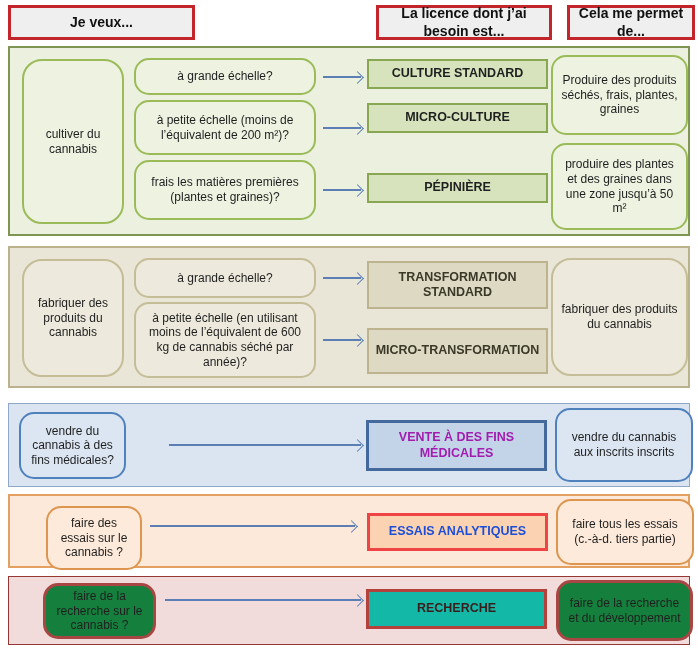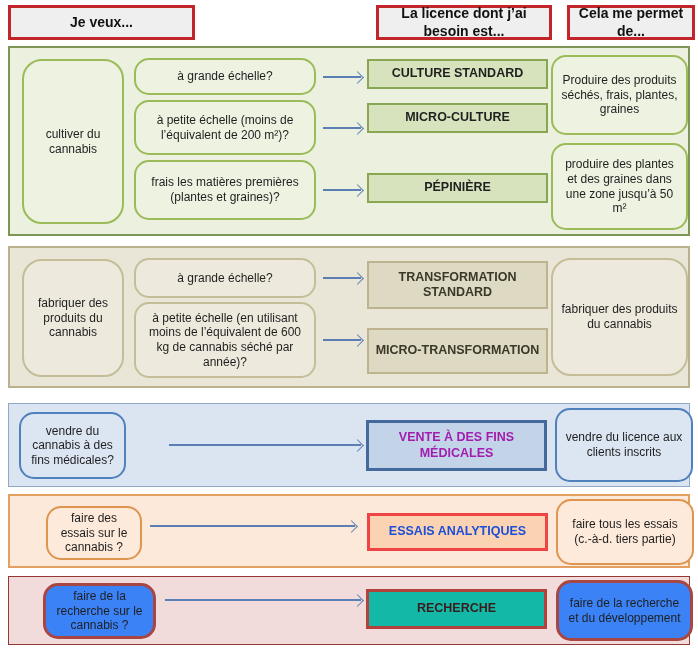--- a/index.html
+++ b/index.html
@@ -23,21 +23,21 @@
   .sec-tan    { background:#e9e6d7; border:2px solid #bbb28d; }
   .sec-blue   { background:#dbe5f1; border:1.5px solid #8fa8c8; }
   .sec-orange { background:#fde9d9; border:2px solid #e3a061; }
   .sec-red    { background:#f2dcdb; border:1.5px solid #953735; }
   
   .rb { border-radius:15px; }
   .rb-g { border:2px solid #9bbb59; background:#edf2e1; }
   .rb-t { border:2px solid #c4bd97; background:#edeadd; }
   .rb-b { border:2.5px solid #4f81bd; background:#dce6f2; }
   .rb-o { border:2.5px solid #dd9550; background:#fdeada; }
-  .rb-r { border:3px solid #a84643; background:#3b82f6; }
+  .rb-r { border:3px solid #a84643; background:#15803d; }
   
   .lic { font-weight:bold; font-size:12.5px; }
   .lic-g { background:#d6e3bc; border:2.5px solid #89a653; }
   .lic-t { background:#ddd9c3; border:2.5px solid #bdb48f; color:#3b3828; }
   .lic-b { background:#c3d4e8; border:3px solid #44699d; color:#a21caf; }
   .lic-o { background:#fbd3b3; border:3px solid #ef4444; color:#1d4ed8; }
   .lic-r { background:#14b8a6; border:3px solid #b5413c; color:#3a1c1c; }
   
   .arrow { position:absolute; height:1.5px; background:#5b7fb5; }
   .arrow::after {
@@ -79,25 +79,25 @@
     <div class="arrow" style="left:313px;top:91px;width:38px;"></div>
     <div class="cell lic lic-t" style="left:357px;top:13px;width:181px;height:48px;">TRANSFORMATION STANDARD</div>
     <div class="cell lic lic-t" style="left:357px;top:80px;width:181px;height:46px;">MICRO-TRANSFORMATION</div>
     <div class="cell rb rb-t" style="left:541px;top:10px;width:137px;height:118px;border-radius:20px;">fabriquer des produits du cannabis</div>
   </div>
 
   <div class="sec sec-blue" style="left:8px;top:403px;width:682px;height:84px;">
     <div class="cell rb rb-b" style="left:10px;top:8px;width:107px;height:67px;">vendre du cannabis à des fins médicales?</div>
     <div class="arrow" style="left:160px;top:40px;width:192px;"></div>
     <div class="cell lic lic-b" style="left:357px;top:16px;width:181px;height:51px;">VENTE À DES FINS MÉDICALES</div>
-    <div class="cell rb rb-b" style="left:546px;top:4px;width:138px;height:74px;">vendre du licence aux clients inscrits</div>
+    <div class="cell rb rb-b" style="left:546px;top:4px;width:138px;height:74px;">vendre du cannabis aux inscrits inscrits</div>
   </div>
 
   <div class="sec sec-orange" style="left:8px;top:494px;width:682px;height:74px;">
-    <div class="cell rb rb-o" style="left:36px;top:10px;width:96px;height:54px;">faire des essais sur le cannabis ?</div>
+    <div class="cell rb rb-o" style="left:36px;top:10px;width:96px;height:64px;">faire des essais sur le cannabis ?</div>
     <div class="arrow" style="left:140px;top:29px;width:205px;"></div>
     <div class="cell lic lic-o" style="left:357px;top:17px;width:181px;height:38px;">ESSAIS ANALYTIQUES</div>
     <div class="cell rb rb-o" style="left:546px;top:3px;width:138px;height:66px;">faire tous les essais (c.-à-d. tiers partie)</div>
   </div>
 
   <div class="sec sec-red" style="left:8px;top:576px;width:682px;height:69px;">
     <div class="cell rb rb-r" style="left:34px;top:6px;width:113px;height:56px;">faire de la recherche sur le cannabis ?</div>
     <div class="arrow" style="left:156px;top:22px;width:196px;"></div>
     <div class="cell lic lic-r" style="left:357px;top:12px;width:181px;height:40px;">RECHERCHE</div>
     <div class="cell rb rb-r" style="left:547px;top:3px;width:137px;height:61px;">faire de la recherche et du développement</div>

